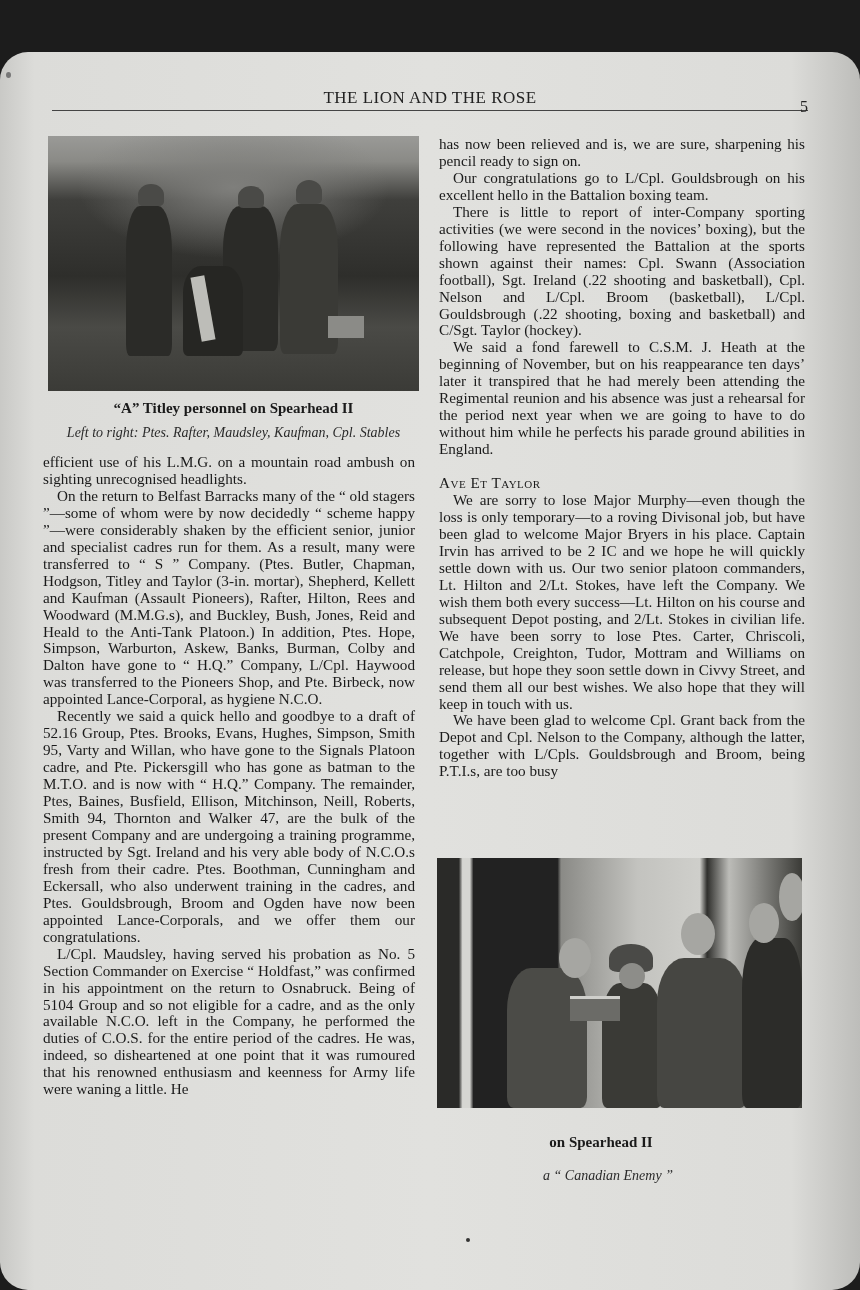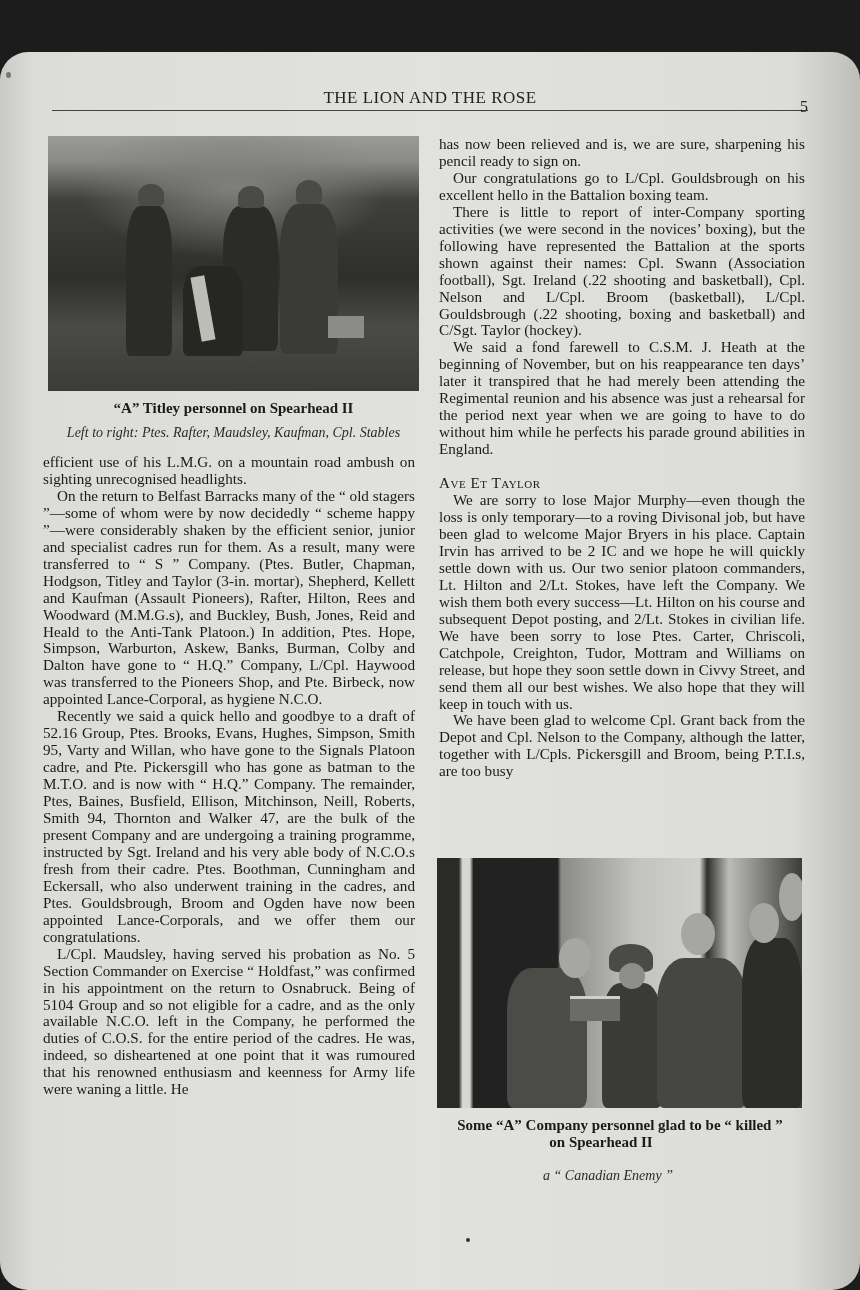--- a/index.html
+++ b/index.html
@@ -100,34 +100,33 @@
     <p>L/Cpl. Maudsley, having served his probation as No. 5 Section Commander on Exercise “ Holdfast,” was confirmed in his appointment on the return to Osnabruck. Being of 5104 Group and so not eligible for a cadre, and as the only available N.C.O. left in the Company, he performed the duties of C.O.S. for the entire period of the cadres. He was, indeed, so disheartened at one point that it was rumoured that his renowned enthusiasm and keenness for Army life were waning a little. He</p>
   </div>
 
   <div class="col col-right" style="top:84px;">
     <p class="noindent">has now been relieved and is, we are sure, sharpening his pencil ready to sign on.</p>
     <p>Our congratulations go to L/Cpl. Gouldsbrough on his excellent hello in the Battalion boxing team.</p>
     <p>There is little to report of inter-Company sporting activities (we were second in the novices’ boxing), but the following have represented the Battalion at the sports shown against their names: Cpl. Swann (Association football), Sgt. Ireland (.22 shooting and basketball), Cpl. Nelson and L/Cpl. Broom (basketball), L/Cpl. Gouldsbrough (.22 shooting, boxing and basketball) and C/Sgt. Taylor (hockey).</p>
     <p>We said a fond farewell to C.S.M. J. Heath at the beginning of November, but on his reappearance ten days’ later it transpired that he had merely been attending the Regimental reunion and his absence was just a rehearsal for the period next year when we are going to have to do without him while he perfects his parade ground abilities in England.</p>
     <p class="section-head">Ave Et Taylor</p>
     <p>We are sorry to lose Major Murphy—even though the loss is only temporary—to a roving Divisonal job, but have been glad to welcome Major Bryers in his place. Captain Irvin has arrived to be 2 IC and we hope he will quickly settle down with us. Our two senior platoon commanders, Lt. Hilton and 2/Lt. Stokes, have left the Company. We wish them both every success—Lt. Hilton on his course and subsequent Depot posting, and 2/Lt. Stokes in civilian life. We have been sorry to lose Ptes. Carter, Chriscoli, Catchpole, Creighton, Tudor, Mottram and Williams on release, but hope they soon settle down in Civvy Street, and send them all our best wishes. We also hope that they will keep in touch with us.</p>
-    <p>We have been glad to welcome Cpl. Grant back from the Depot and Cpl. Nelson to the Company, although the latter, together with L/Cpls. Pickersgill and Broom, being P.T.I.s, are too busy</p>
+    <p>We have been glad to welcome Cpl. Grant back from the Depot and Cpl. Nelson to the Company, although the latter, together with L/Cpls. Gouldsbrough and Broom, being P.T.I.s, are too busy</p>
   </div>
 
   <div class="photo photo2">
     <div class="figure" style="left:70px;top:110px;width:80px;height:140px;background:#4b4b47;"></div>
     <div class="head" style="left:122px;top:80px;width:32px;height:40px;"></div>
     <div class="figure" style="left:165px;top:125px;width:60px;height:125px;background:#3a3a36;"></div>
     <div class="helmet" style="left:172px;top:86px;width:44px;height:28px;"></div>
     <div class="head" style="left:182px;top:105px;width:26px;height:26px;background:#8d8d89;"></div>
     <div class="figure" style="left:220px;top:100px;width:90px;height:150px;background:#464642;"></div>
     <div class="head" style="left:244px;top:55px;width:34px;height:42px;"></div>
     <div class="figure" style="left:305px;top:80px;width:60px;height:170px;background:#2c2c29;"></div>
     <div class="head" style="left:312px;top:45px;width:30px;height:40px;"></div>
     <div class="head" style="left:342px;top:15px;width:26px;height:48px;"></div>
     <div style="position:absolute;left:133px;top:138px;width:50px;height:22px;background:#6b6b67;border-top:3px solid #cfcfcb;"></div>
   </div>
-  <div class="cap-title" style="left:430px;top:1065px;width:380px;">Some “A” Company personnel glad to be “ killed ”</div>
   <div class="cap-title" style="left:411px;top:1082px;width:380px;">on Spearhead II</div>
   <div class="cap-sub" style="left:418px;top:1118px;width:380px;">a “ Canadian Enemy ”</div>
 
   <div class="dot"></div>
 </div>
 
 </body></html>

